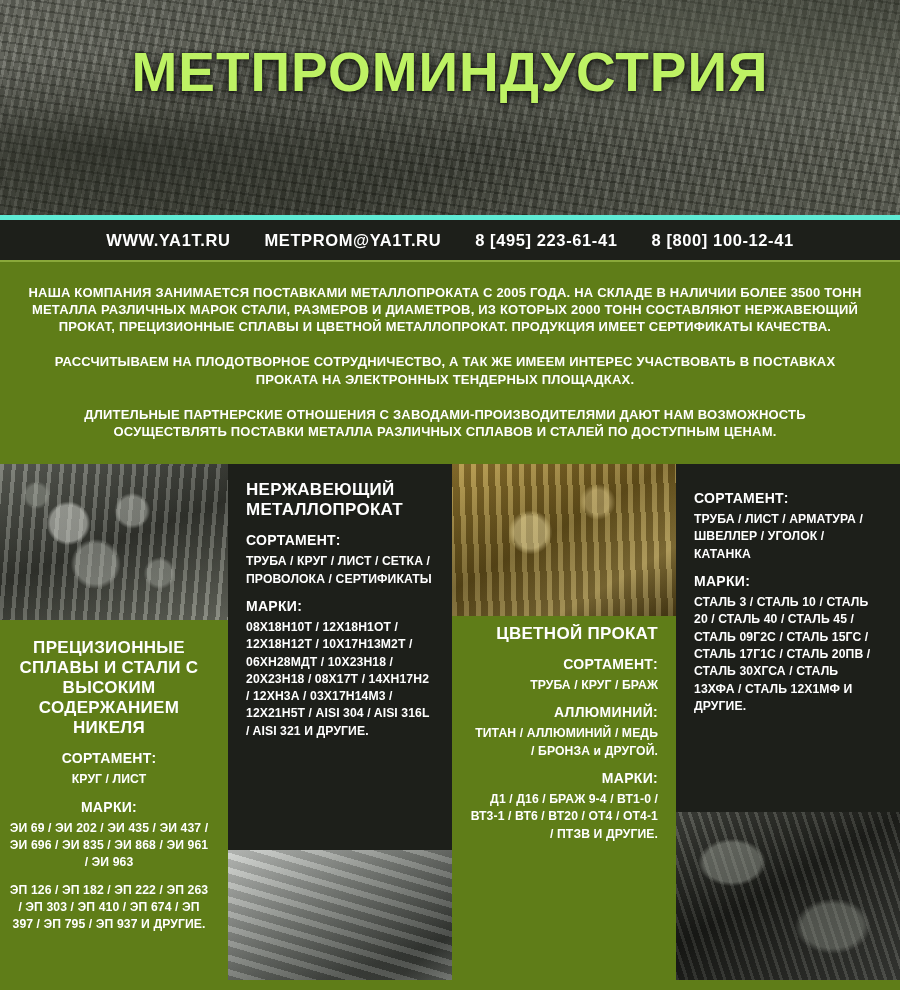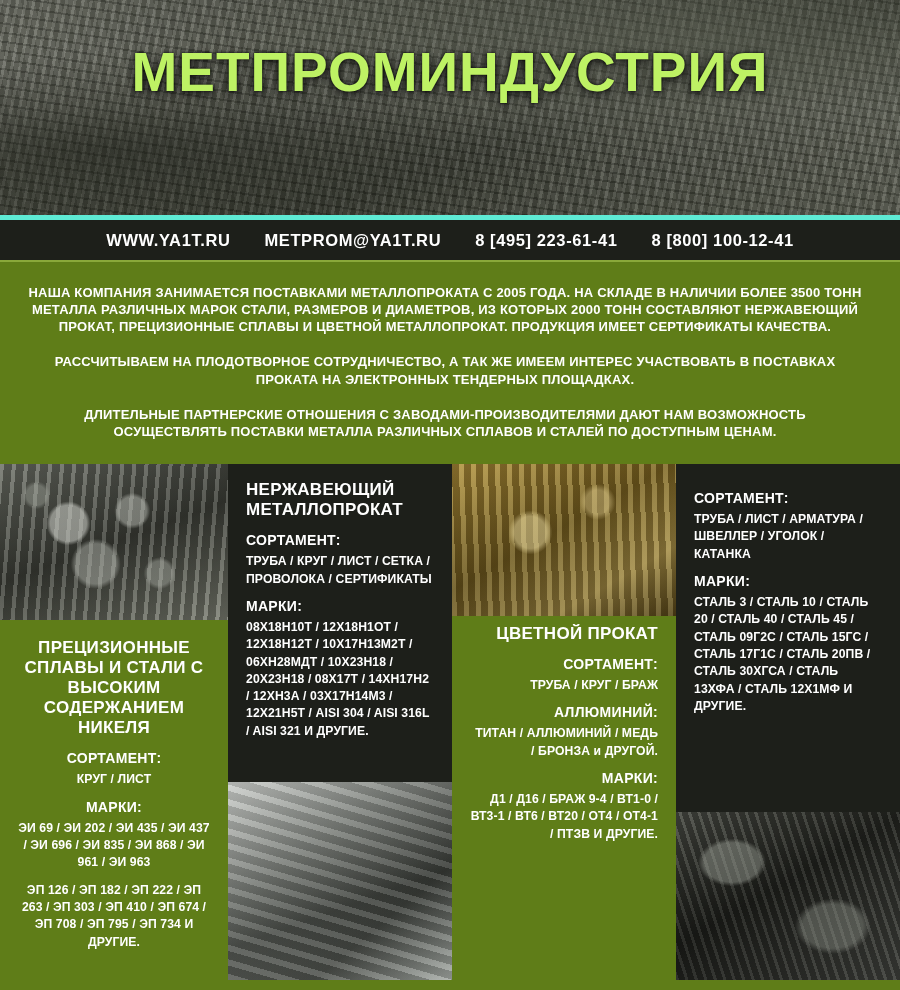--- a/index.html
+++ b/index.html
@@ -220,33 +220,33 @@
   <div class="intro">
     <p>НАША КОМПАНИЯ ЗАНИМАЕТСЯ ПОСТАВКАМИ МЕТАЛЛОПРОКАТА С 2005 ГОДА. НА СКЛАДЕ В НАЛИЧИИ БОЛЕЕ 3500 ТОНН МЕТАЛЛА  РАЗЛИЧНЫХ МАРОК СТАЛИ, РАЗМЕРОВ И ДИАМЕТРОВ, ИЗ КОТОРЫХ 2000 ТОНН СОСТАВЛЯЮТ НЕРЖАВЕЮЩИЙ ПРОКАТ, ПРЕЦИЗИОННЫЕ СПЛАВЫ И ЦВЕТНОЙ МЕТАЛЛОПРОКАТ. ПРОДУКЦИЯ ИМЕЕТ СЕРТИФИКАТЫ КАЧЕСТВА.</p>
     <p>РАССЧИТЫВАЕМ НА ПЛОДОТВОРНОЕ СОТРУДНИЧЕСТВО, А ТАК ЖЕ ИМЕЕМ ИНТЕРЕС УЧАСТВОВАТЬ В ПОСТАВКАХ ПРОКАТА НА ЭЛЕКТРОННЫХ ТЕНДЕРНЫХ ПЛОЩАДКАХ.</p>
     <p>ДЛИТЕЛЬНЫЕ ПАРТНЕРСКИЕ ОТНОШЕНИЯ С ЗАВОДАМИ-ПРОИЗВОДИТЕЛЯМИ ДАЮТ НАМ ВОЗМОЖНОСТЬ ОСУЩЕСТВЛЯТЬ ПОСТАВКИ МЕТАЛЛА РАЗЛИЧНЫХ СПЛАВОВ И СТАЛЕЙ ПО ДОСТУПНЫМ ЦЕНАМ.</p>
   </div>
 
   <div class="columns">
 
     <div class="col col-1">
       <div class="photo ph-tubes" style="height:156px;"></div>
-      <div class="block green center" style="padding-top:18px;">
+      <div class="block green center" style="padding-top:18px;padding-left:8px;">
         <div class="hdr">ПРЕЦИЗИОННЫЕ СПЛАВЫ И СТАЛИ С ВЫСОКИМ СОДЕРЖАНИЕМ НИКЕЛЯ</div>
         <div class="sub">СОРТАМЕНТ:</div>
         <div class="txt">КРУГ / ЛИСТ</div>
         <div class="sub">МАРКИ:</div>
         <div class="txt">ЭИ 69 / ЭИ 202 / ЭИ 435 / ЭИ 437 / ЭИ 696 / ЭИ 835 / ЭИ 868 / ЭИ 961 / ЭИ 963</div>
         <div class="gap"></div>
-        <div class="txt">ЭП 126 / ЭП 182 / ЭП 222 / ЭП 263 / ЭП 303 / ЭП 410 / ЭП 674 / ЭП 708 / ЭП 795 / ЭП 734  И ДРУГИЕ.</div>
+        <div class="txt">ЭП 126 / ЭП 182 / ЭП 222 / ЭП 263 / ЭП 303 / ЭП 410 / ЭП 674 / ЭП 397 / ЭП 795 / ЭП 937  И ДРУГИЕ.</div>
       </div>
     </div>
 
     <div class="col col-2">
-      <div class="block dark" style="padding-top:16px;height:318px;box-sizing:border-box;">
+      <div class="block dark" style="padding-top:16px;height:386px;box-sizing:border-box;">
         <div class="hdr">НЕРЖАВЕЮЩИЙ МЕТАЛЛОПРОКАТ</div>
         <div class="sub">СОРТАМЕНТ:</div>
         <div class="txt">ТРУБА / КРУГ / ЛИСТ / СЕТКА / ПРОВОЛОКА / СЕРТИФИКАТЫ</div>
         <div class="sub">МАРКИ:</div>
         <div class="txt">08Х18Н10Т / 12Х18Н1ОТ / 12Х18Н12Т / 10Х17Н13М2Т / 06ХН28МДТ / 10Х23Н18 / 20Х23Н18 / 08Х17Т / 14ХН17Н2 / 12ХН3А / 03Х17Н14М3 / 12Х21Н5Т / AISI 304 / AISI 316L / AISI 321 И ДРУГИЕ.</div>
       </div>
       <div class="photo ph-sheet" style="height:198px;"></div>
     </div>
 
     <div class="col col-3">

